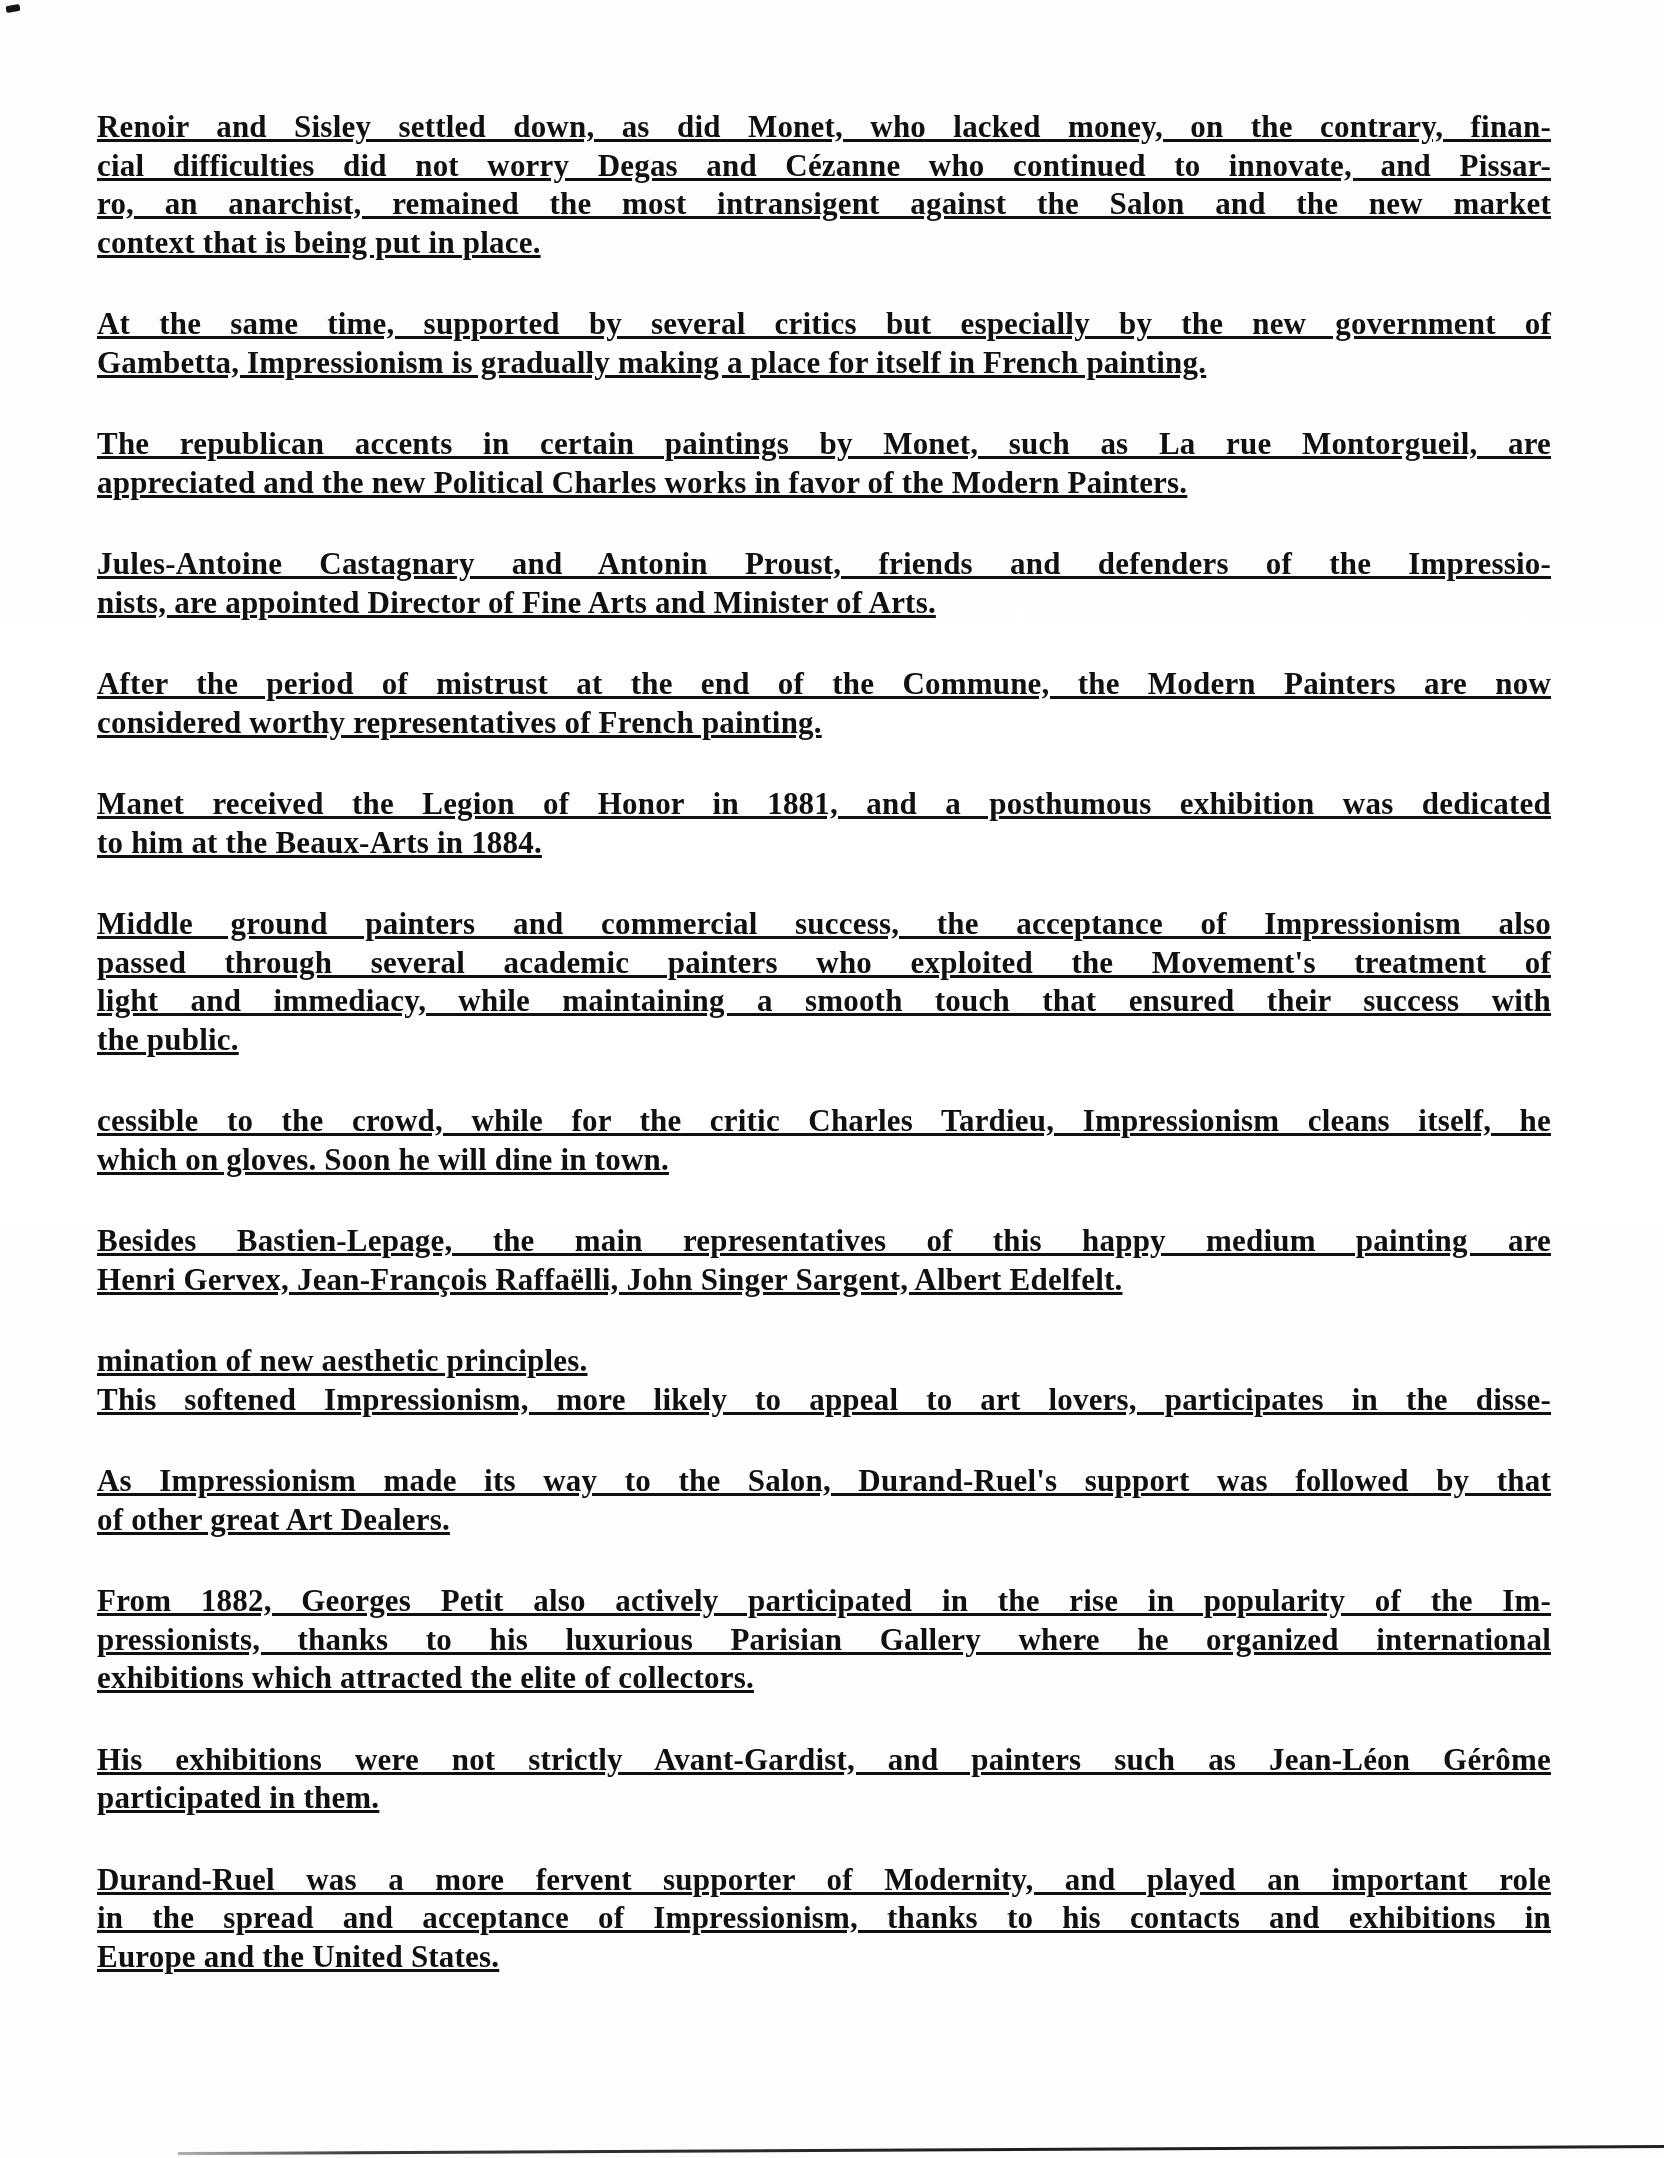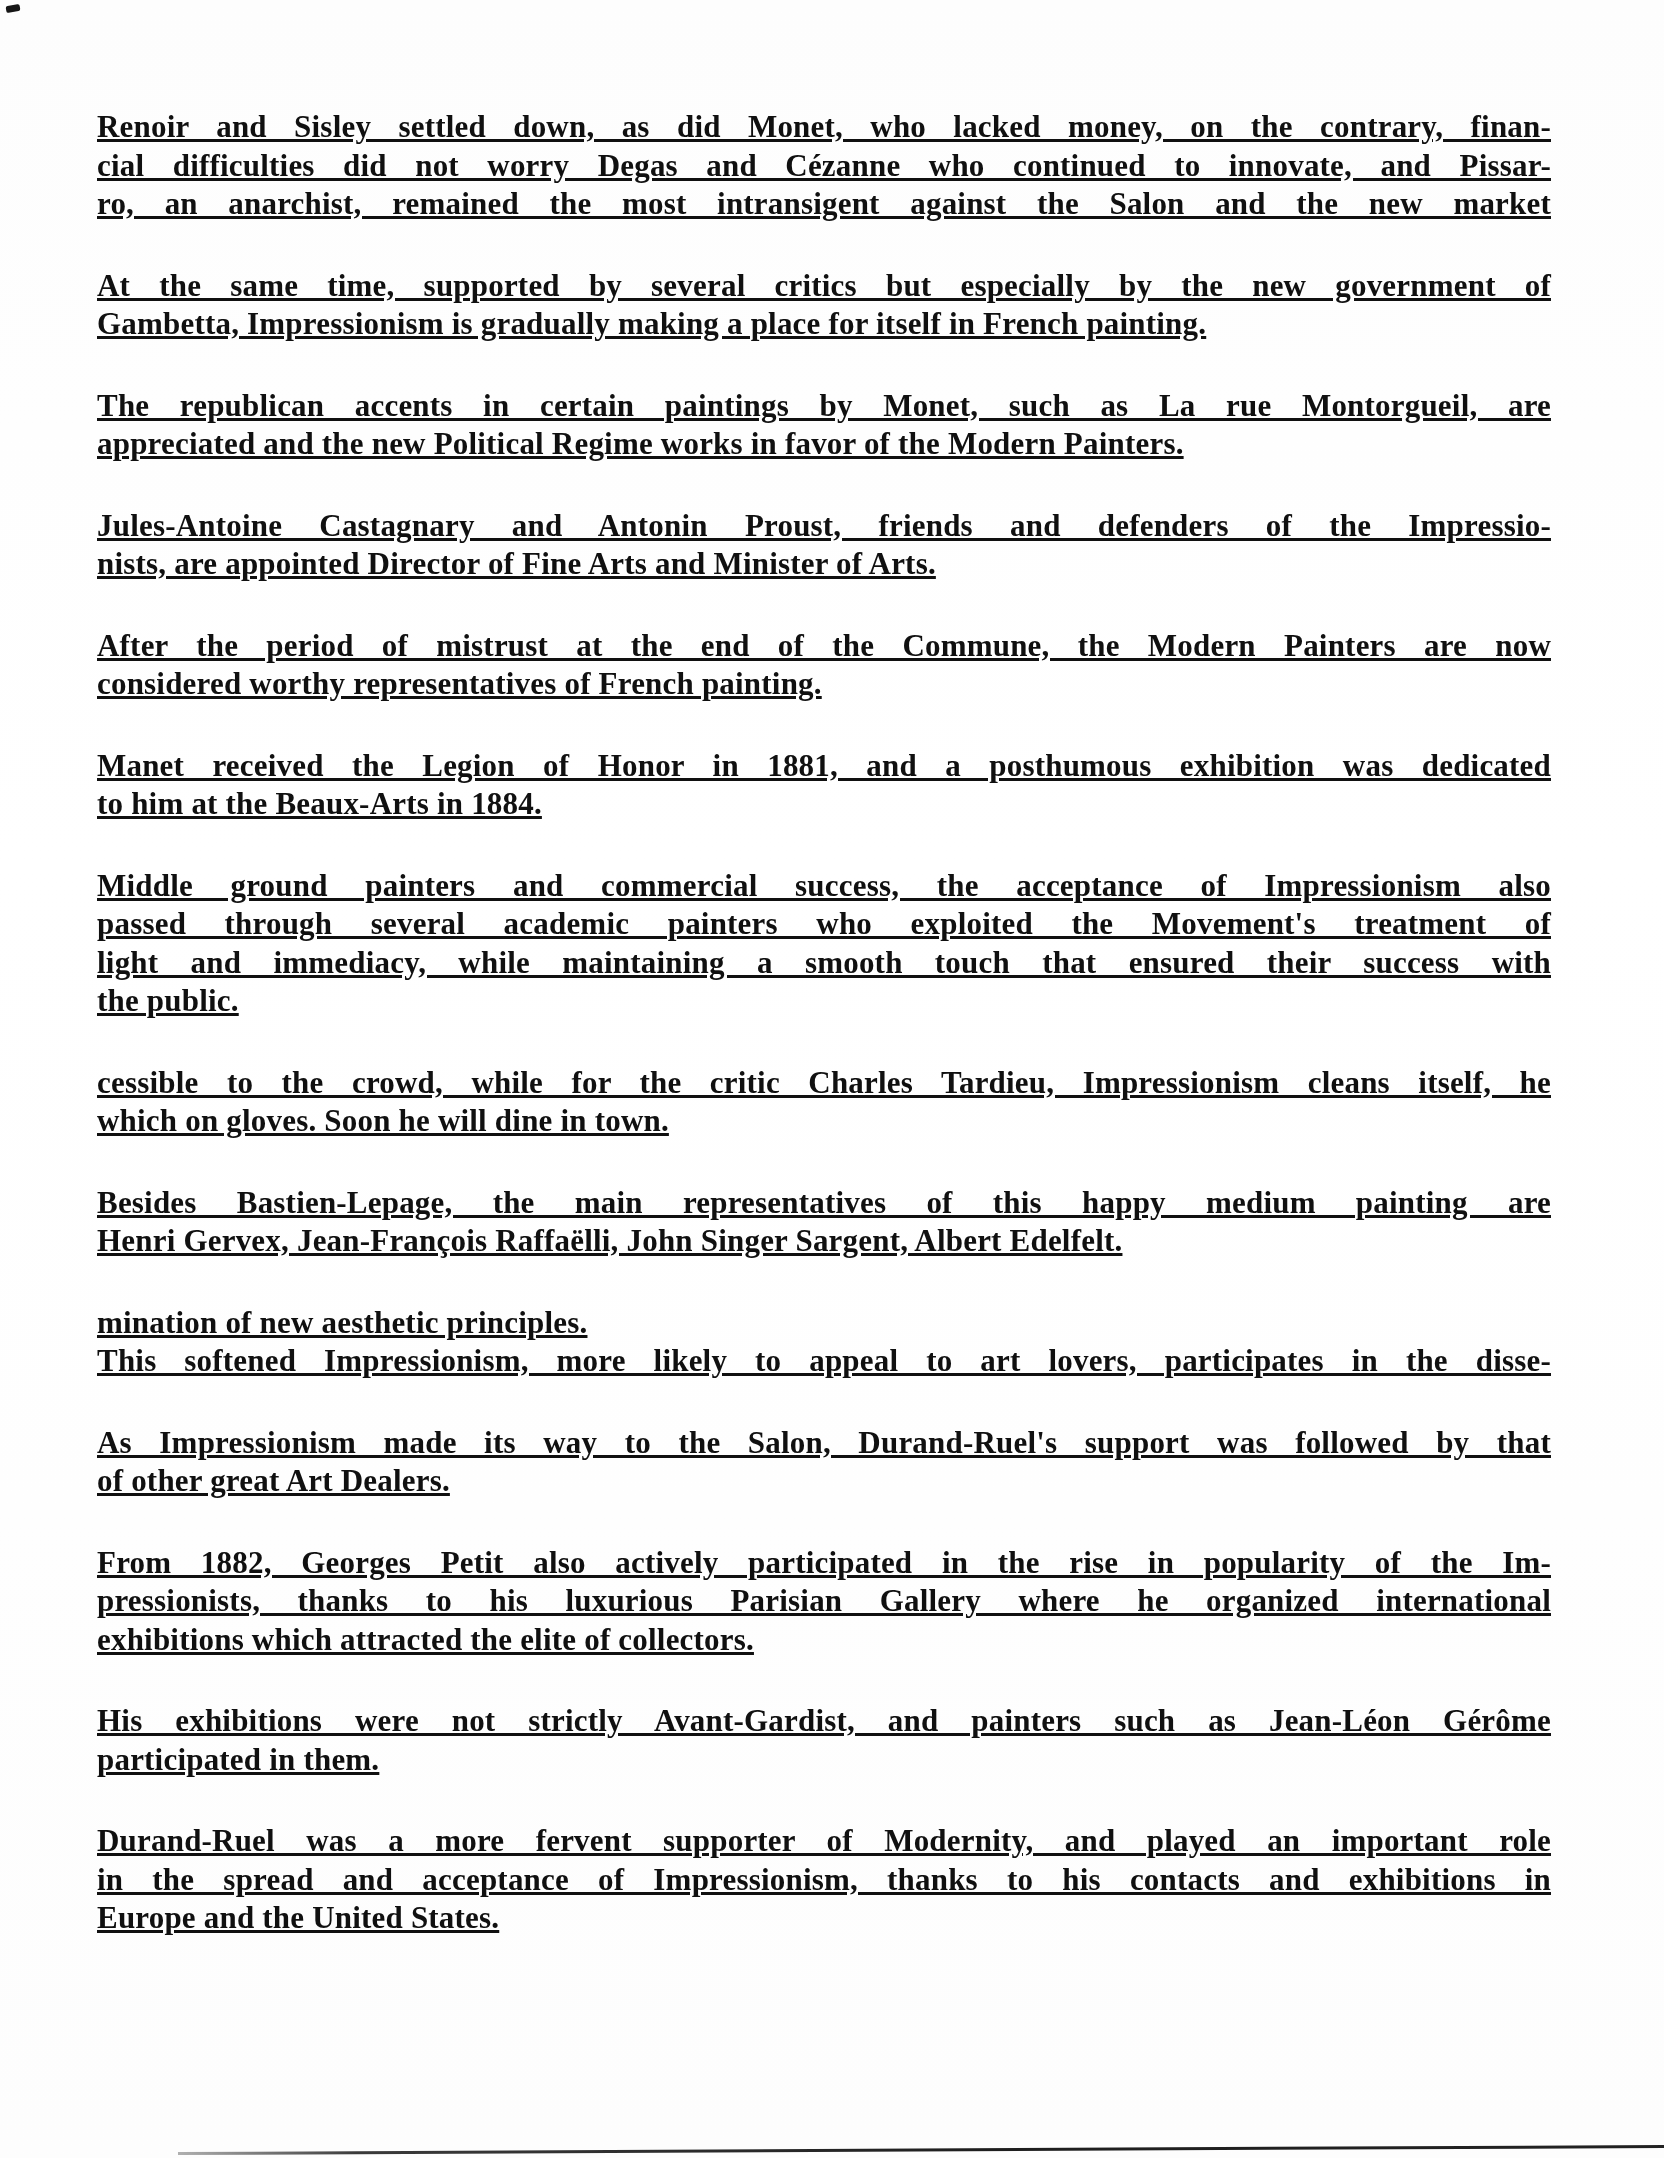--- a/index.html
+++ b/index.html
@@ -68,28 +68,29 @@
 </head>
 <body>
 
 <div class="page">
   <span class="corner-mark"></span>
   <div class="document-body">
       <div class="paragraph">
         <div class="line">Renoir and Sisley settled down, as did Monet, who lacked money, on the contrary, finan-</div>
         <div class="line">cial difficulties did not worry Degas and Cézanne who continued to innovate, and Pissar-</div>
         <div class="line">ro, an anarchist, remained the most intransigent against the Salon and the new market</div>
+        <div class="line last">context that is being put in place.</div>
       </div>
       <div class="paragraph">
         <div class="line">At the same time, supported by several critics but especially by the new government of</div>
         <div class="line last">Gambetta, Impressionism is gradually making a place for itself in French painting.</div>
       </div>
       <div class="paragraph">
         <div class="line">The republican accents in certain paintings by Monet, such as La rue Montorgueil, are</div>
-        <div class="line last">appreciated and the new Political Regime works in favor of the Modern Painters.</div>
+        <div class="line last">appreciated and the new Political Charles works in favor of the Modern Painters.</div>
       </div>
       <div class="paragraph">
         <div class="line">Jules-Antoine Castagnary and Antonin Proust, friends and defenders of the Impressio-</div>
         <div class="line last">nists, are appointed Director of Fine Arts and Minister of Arts.</div>
       </div>
       <div class="paragraph">
         <div class="line">After the period of mistrust at the end of the Commune, the Modern Painters are now</div>
         <div class="line last">considered worthy representatives of French painting.</div>
       </div>
       <div class="paragraph">

